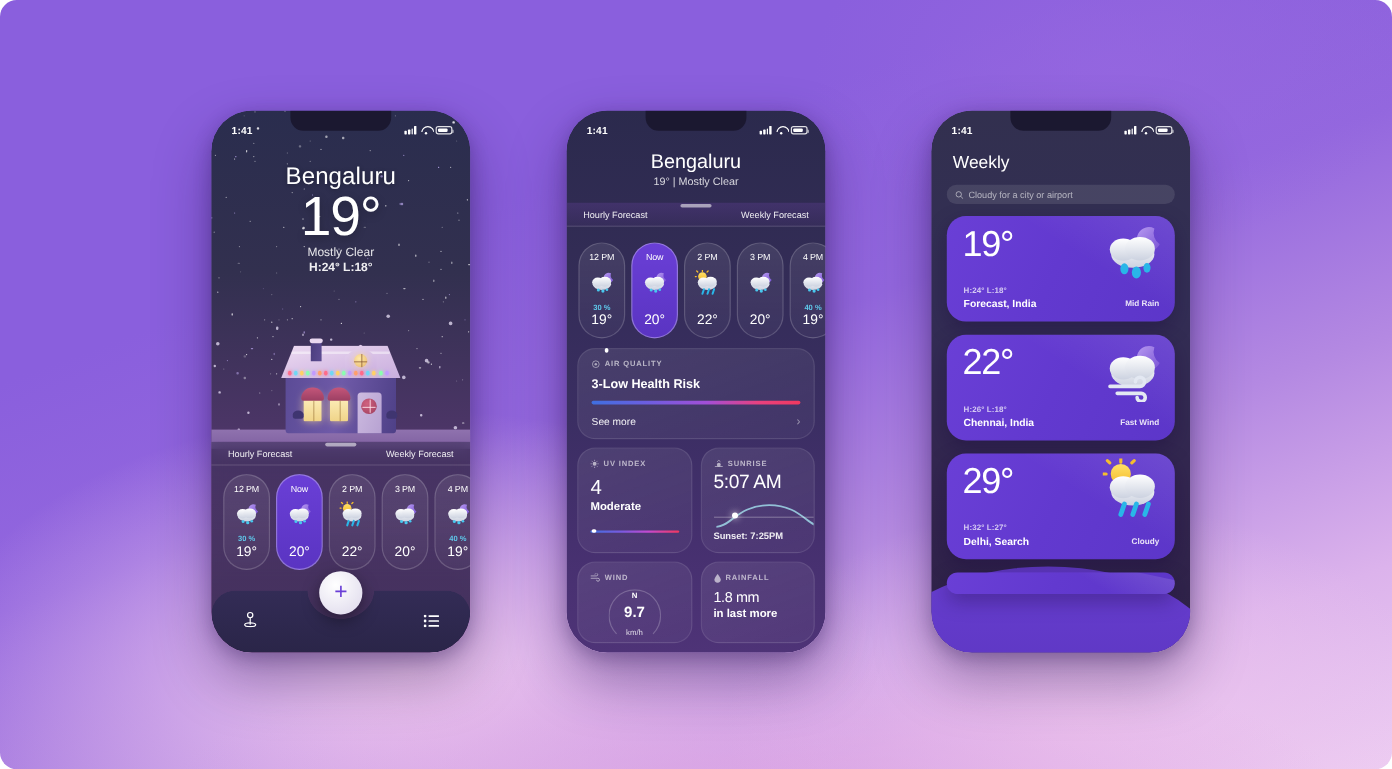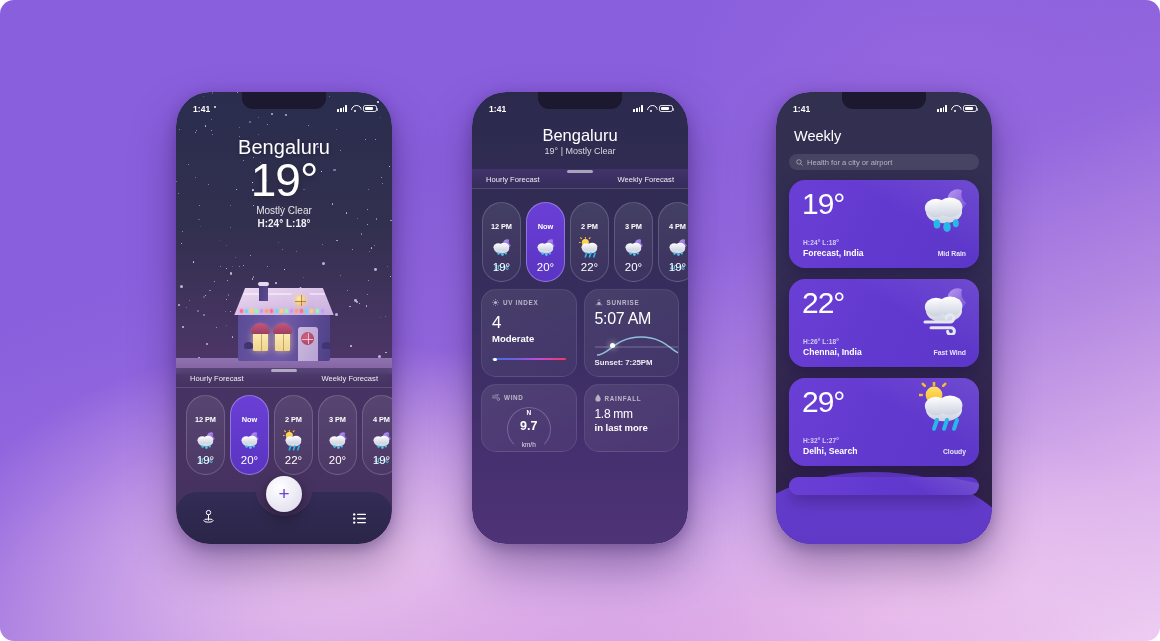--- a/index.html
+++ b/index.html
@@ -154,21 +154,21 @@
              width:26px; height:2.6px; border-radius:2px; background:rgba(255,255,255,.55); }
 
   .hrow { display:flex; gap:5px; padding:7px 0 0 10px; }
   .hcard { flex:0 0 39px; height:80px; border-radius:20px;
            border:1px solid rgba(255,255,255,.17);
            background:linear-gradient(180deg,rgba(255,255,255,.09),rgba(255,255,255,.03));
            display:flex; flex-direction:column; align-items:center;
            padding-top:7px; position:relative; }
   .hcard.active { background:linear-gradient(180deg,#6a3fd6,#5a34c2);
                   border-color:rgba(255,255,255,.30); }
-  .hc-time { font-size:7.4px; font-weight:bold; letter-spacing:-.1px;margin-top:12px; }
+  .hc-time { font-size:7.4px; font-weight:normal; letter-spacing:-.1px; }
   .hc-icon { margin-top:6px; }
   .hc-pop { font-size:6.3px; font-weight:bold; color:#5fc8ea; margin-top:1px; }
   .hc-temp { position:absolute; bottom:8px; font-size:11.5px; font-weight:400; }
 
   .navbar { position:absolute; left:0; right:0; bottom:0; height:52px; z-index:12; }
   .navbar .nb-bg { position:absolute; inset:0;
     background:linear-gradient(180deg,#332c56,#2a2548);
     border-radius:22px 22px 34px 34px;
     -webkit-mask-image:radial-gradient(28px 24px at 50% 0,transparent 98%,#000 100%);
             mask-image:radial-gradient(28px 24px at 50% 0,transparent 98%,#000 100%); }
@@ -848,20 +848,37 @@
                 <ellipse cx="15.5" cy="11.6" rx="6.2" ry="4.9" fill="url(#cg)"></ellipse>
                 <circle cx="9" cy="19.6" r="1.5" fill="#49c8ee"></circle>
                 <circle cx="13.5" cy="20.8" r="1.6" fill="#49c8ee"></circle>
                 <circle cx="17.5" cy="19.4" r="1.3" fill="#49c8ee"></circle>
               </svg></div>
       <div class="hc-pop">40 %</div>
       <div class="hc-temp">19°</div>
     </div>
     </div>
 
+      <div class="card aq">
+        <div class="c-head">
+          <svg width="7" height="7" viewBox="0 0 10 10">
+              <circle cx="5" cy="5" r="4" stroke="rgba(255,255,255,.55)" stroke-width="1" fill="none"></circle>
+              <circle cx="5" cy="5" r="1.5" fill="rgba(255,255,255,.55)"></circle>
+            </svg>
+          <span>AIR QUALITY</span>
+        </div>
+        <div class="aq-title">3-Low Health Risk</div>
+        <div class="aq-bar">
+            <span class="aq-dot"></span>
+          </div>
+        <div class="aq-more">
+          <span>See more</span>
+          <span class="chev">›</span>
+        </div>
+      </div>
 
       <div class="grid2">
         <div class="card uv">
           <div class="c-head">
             <svg width="7" height="7" viewBox="0 0 10 10">
                 <circle cx="5" cy="5" r="2.3" fill="rgba(255,255,255,.6)"></circle>
                 <g stroke="rgba(255,255,255,.6)" stroke-width=".9">
                   <path d="M5 0v1.6M5 8.4V10M0 5h1.6M8.4 5H10M1.5 1.5l1.1 1.1M7.4 7.4l1.1 1.1M8.5 1.5L7.4 2.6M2.6 7.4L1.5 8.5"></path>
                 </g>
               </svg>
@@ -947,21 +964,21 @@
 
 <div class="phone" id="phone3">
   <div class="screen">
     <div class="p3-blob"></div>
     <div class="p3-title">Weekly</div>
     <div class="search">
       <svg width="7" height="7" viewBox="0 0 10 10" fill="none">
           <circle cx="4.2" cy="4.2" r="3.2" stroke="rgba(255,255,255,.62)" stroke-width="1"></circle>
           <path d="M6.6 6.6L9.4 9.4" stroke="rgba(255,255,255,.62)" stroke-width="1"></path>
         </svg>
-      <span>Health for a city or airport</span>
+      <span>Cloudy for a city or airport</span>
     </div>
     <div class="p3-list" id="citylist">
     <div class="citycard">
       <div class="sheen"></div>
       <div class="cc-temp">19°</div>
       <div class="cc-hl">H:24°  L:18°</div>
       <div class="cc-city">Forecast, India</div>
       <div class="cc-cond">Mid Rain</div>
       <div class="cc-icon"><svg width="52" height="52" viewBox="0 0 26 26" fill="none">
               <defs>

